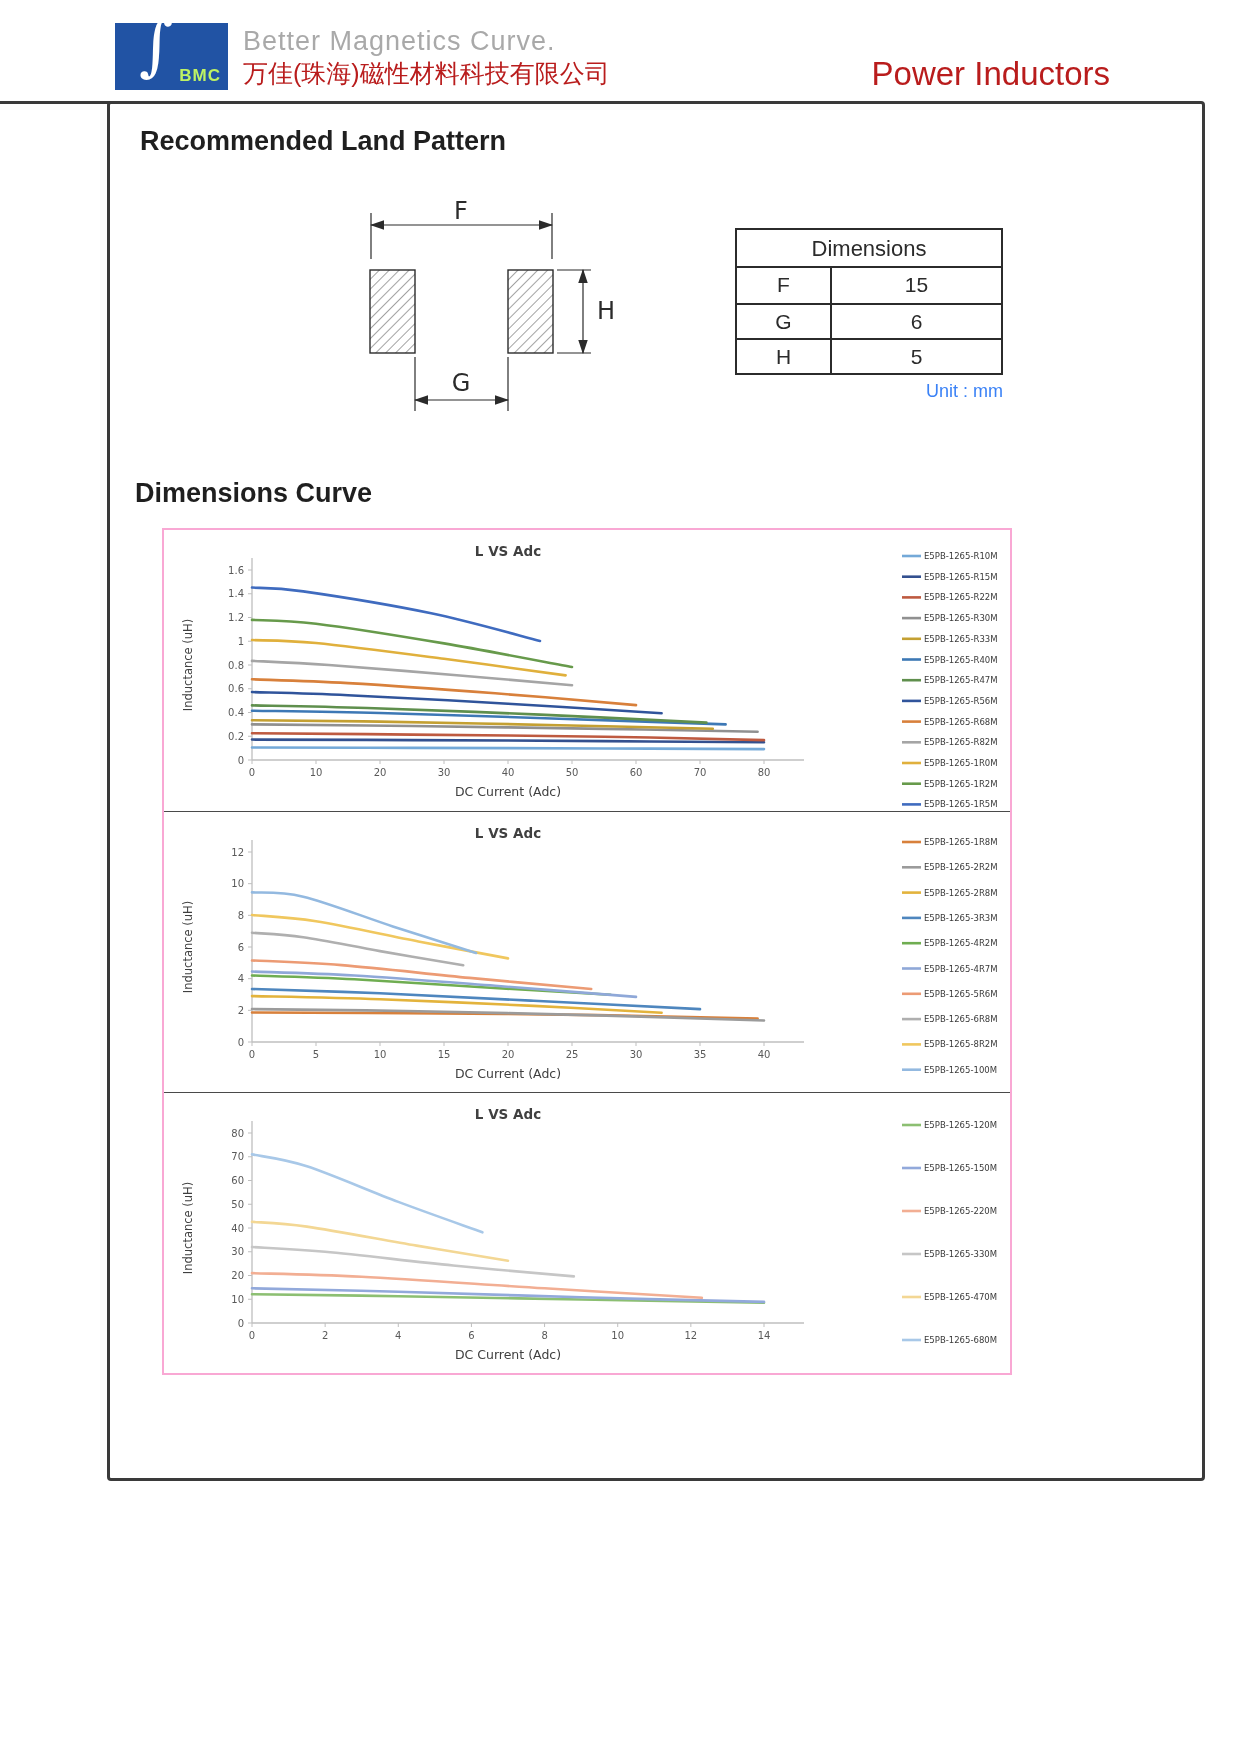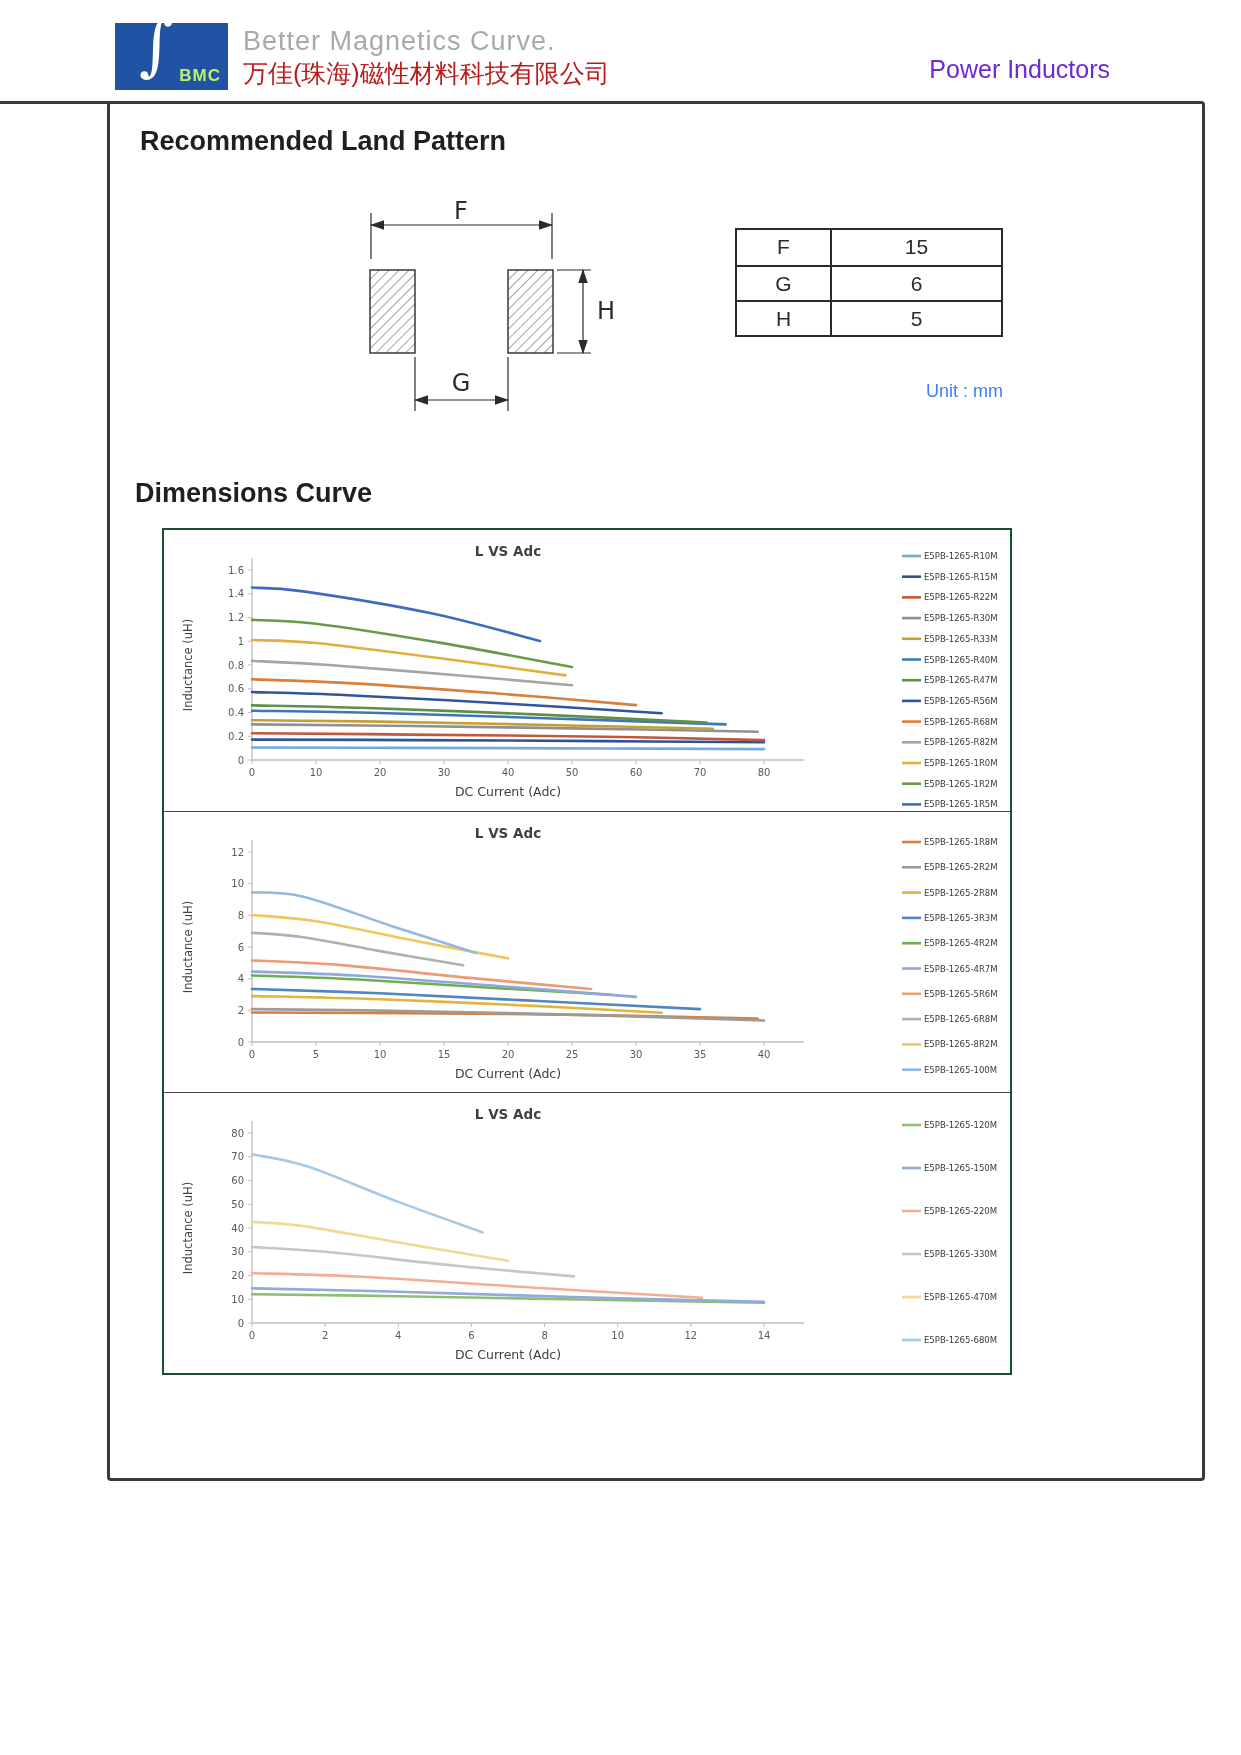--- a/index.html
+++ b/index.html
@@ -6,40 +6,40 @@
   html,body{background:#ffffff}
   body{width:1241px;height:1755px;position:relative;font-family:"Liberation Sans",sans-serif;color:#2b2b2b;overflow:hidden}
   .abs{position:absolute}
 
   
   .logo{left:115px;top:23px;width:113px;height:67px;background:#2153A4;overflow:hidden}
   .swoosh{position:absolute;left:24px;top:-10px;font-family:"DejaVu Serif",serif;font-style:italic;font-size:66px;line-height:1;color:#ffffff}
   .logo-text{position:absolute;right:7px;bottom:4px;font-weight:bold;font-size:17px;letter-spacing:1px;color:#bef264}
   .company-en{left:243px;top:26px;font-size:27px;color:#a9a9a9;letter-spacing:1px}
   .company-cn{left:243px;top:57px;font-size:25px;color:#b91c1c}
-  .product-title{left:860px;top:55px;width:250px;text-align:right;font-size:25px;color:#6d28d9}
+  .product-title{left:860px;top:55px;width:250px;text-align:right;font-size:33px;color:#b91c1c}
 
   .top-rule{left:0;top:101px;width:112px;height:3px;background:#3a3a3a}
   .main-box{left:107px;top:101px;width:1098px;height:1380px;border:3px solid #3a3a3a;border-radius:4px}
 
   .h1{font-weight:bold;font-size:27px;color:#1f1f1f}
   .h1.lp{left:140px;top:126px}
   .h1.pc{left:135px;top:478px}
 
   
   .dim-table{left:735px;top:228px;width:268px;border:2px solid #2b2b2b;font-size:21px;color:#2b2b2b;background:#fff}
   .dt-header{height:38px;line-height:38px;text-align:center;border-bottom:2px solid #2b2b2b;font-size:22px}
   .dt-row{display:flex;height:35px;line-height:33px}
   .dt-row + .dt-row{border-top:2px solid #2b2b2b}
   .dt-c1{width:95px;text-align:center;border-right:2px solid #2b2b2b}
   .dt-c2{flex:1;text-align:center}
   .unit-note{left:735px;top:381px;width:268px;text-align:right;font-size:18px;color:#3b82f6}
 
   
-  .charts-box{left:162px;top:528px;width:850px;border:2px solid #14532d;background:#fff}
+  .charts-box{left:162px;top:528px;width:850px;border:2px solid #f9a8d4;background:#fff}
   .chart-block{height:281px;position:relative}
   .chart-block + .chart-block{border-top:1px solid #4a4a4a}
   svg text{font-family:"DejaVu Sans","Liberation Sans",sans-serif}
 </style>
 </head>
 <body>
 
 <div class="abs logo">
   <span class="swoosh">∫</span>
   <span class="logo-text">BMC</span>
@@ -85,20 +85,21 @@
 
   <g stroke="#2b2b2b" stroke-width="1.2">
     <line x1="80" y1="162" x2="80" y2="216"></line>
     <line x1="173" y1="162" x2="173" y2="216"></line>
     <line x1="80" y1="205" x2="173" y2="205" marker-start="url(#arrL)" marker-end="url(#arrR)"></line>
   </g>
   <text x="126" y="196" font-size="24" text-anchor="middle" fill="#2b2b2b">G</text>
 </svg>
 
 <div class="abs dim-table">
+  <div class="dt-header">Dimensions</div>
   <div class="dt-row">
     <div class="dt-c1">F</div>
     <div class="dt-c2">15</div>
   </div>
   <div class="dt-row">
     <div class="dt-c1">G</div>
     <div class="dt-c2">6</div>
   </div>
   <div class="dt-row">
     <div class="dt-c1">H</div>

